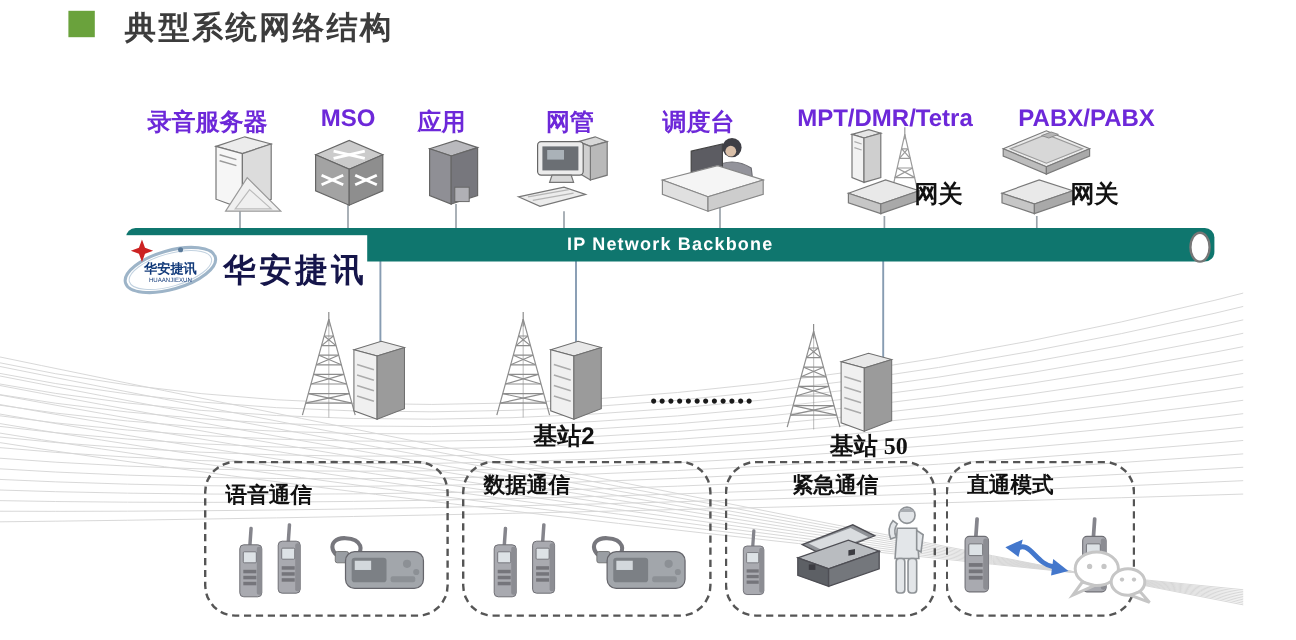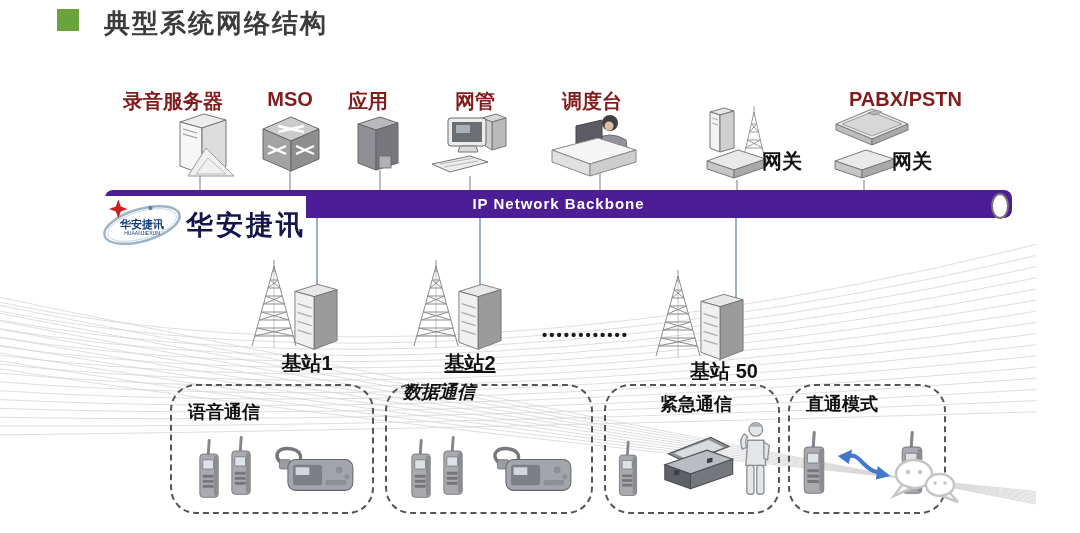--- a/index.html
+++ b/index.html
@@ -8,24 +8,24 @@
   .abs{position:absolute;}
   
   .fanlines{left:0;top:0;width:1080px;height:533px;z-index:0;}
   .fanlines g{fill:none;stroke:#d6d6d6;stroke-width:0.8;}
   
   .connectors{left:0;top:0;width:1080px;height:533px;z-index:1;}
   
   .bullet{left:57px;top:9px;width:22px;height:22px;background:#6aa23c;z-index:3;}
   .title{left:104px;top:6px;font-size:26px;font-weight:bold;color:#3c3c3c;letter-spacing:2px;z-index:3;}
   
-  .devlabel{top:88px;font-size:20px;font-weight:bold;color:#7f1d1d;text-align:center;white-space:nowrap;z-index:3;}
+  .devlabel{top:88px;font-size:20px;font-weight:bold;color:#6d28d9;text-align:center;white-space:nowrap;z-index:3;}
   .gwlabel{top:148px;font-size:20px;font-weight:bold;color:#111;white-space:nowrap;z-index:3;}
   
-  .backbone{left:105px;top:190px;width:907px;height:28px;background:#4c1d95;border-radius:8px;z-index:2;}
+  .backbone{left:105px;top:190px;width:907px;height:28px;background:#0f766e;border-radius:8px;z-index:2;}
   .backbone .bktext{position:absolute;left:0;right:0;top:5px;text-align:center;color:#ffffff;font-size:15px;font-weight:bold;letter-spacing:1px;}
   .pipe-end{position:absolute;right:3px;top:3px;width:14px;height:22px;background:#ffffff;border:2px solid #777;border-radius:50%;}
   
   .logo{left:98px;top:196px;width:208px;height:58px;background:#ffffff;z-index:4;display:flex;align-items:center;}
   .logo .brand{font-size:27px;font-weight:bold;color:#15154a;letter-spacing:3px;white-space:nowrap;}
   
   .bslabel{font-size:20px;font-weight:bold;color:#111;text-align:center;z-index:3;white-space:nowrap;}
   .dots{left:542px;top:326px;width:120px;font-size:15px;font-weight:bold;color:#1a1a1a;letter-spacing:2px;z-index:3;}
   
   .gbox{border:2px dashed #555;border-radius:26px;z-index:2;background:transparent;}
@@ -280,22 +280,23 @@
     </g>
   </svg>
 
   <div class="abs bullet"></div>
   <div class="abs title">典型系统网络结构</div>
 
   <div class="abs devlabel" style="left:103px;width:140px;">录音服务器</div>
   <div class="abs devlabel" style="left:240px;width:100px;">MSO</div>
   <div class="abs devlabel" style="left:328px;width:80px;">应用</div>
   <div class="abs devlabel" style="left:435px;width:80px;">网管</div>
-  <div class="abs devlabel" style="left:542px;width:80px;text-align:right;">调度台</div>
-  <div class="abs devlabel" style="left:843px;width:125px;">PABX/PSTN</div>
+  <div class="abs devlabel" style="left:542px;width:80px;">调度台</div>
+  <div class="abs devlabel" style="left:655px;width:165px;">MPT/DMR/Tetra</div>
+  <div class="abs devlabel" style="left:843px;width:125px;">PABX/PABX</div>
 
   <svg class="abs icon" style="left:168px;top:110px;width:74px;height:72px;">
       <use href="#sym-server"></use>
     </svg>
   <svg class="abs icon" style="left:254px;top:110px;width:74px;height:66px;">
       <use href="#sym-mso"></use>
     </svg>
   <svg class="abs icon" style="left:350px;top:114px;width:56px;height:62px;">
       <use href="#sym-towerpc"></use>
     </svg>
@@ -331,54 +332,53 @@
       </svg>
     <div class="brand">华安捷讯</div>
   </div>
 
   <svg class="abs icon" style="left:242px;top:260px;width:64px;height:92px;">
       <use href="#sym-tower"></use>
     </svg>
   <svg class="abs icon" style="left:288px;top:280px;width:56px;height:72px;">
       <use href="#sym-rack"></use>
     </svg>
-  <div class="abs bslabel" style="left:257px;top:350px;width:100px;">基站1</div>
 
   <svg class="abs icon" style="left:404px;top:260px;width:64px;height:92px;">
       <use href="#sym-tower"></use>
     </svg>
   <svg class="abs icon" style="left:452px;top:280px;width:56px;height:72px;">
       <use href="#sym-rack"></use>
     </svg>
-  <div class="abs bslabel" style="left:420px;top:350px;width:100px;text-decoration:underline;">基站2</div>
+  <div class="abs bslabel" style="left:420px;top:350px;width:100px;">基站2</div>
 
   <div class="abs dots">••••••••••••</div>
 
   <svg class="abs icon" style="left:646px;top:270px;width:64px;height:92px;">
       <use href="#sym-tower"></use>
     </svg>
   <svg class="abs icon" style="left:694px;top:290px;width:56px;height:72px;">
       <use href="#sym-rack"></use>
     </svg>
-  <div class="abs bslabel" style="left:664px;top:358px;width:120px;">基站 50</div>
+  <div class="abs bslabel" style="left:664px;top:358px;width:120px;font-family:Liberation Serif, serif;">基站 50</div>
 
   <div class="abs gbox" style="left:170px;top:384px;width:200px;height:126px;"></div>
   <div class="abs glabel" style="left:188px;top:400px;">语音通信</div>
   <svg class="abs icon" style="left:194px;top:436px;width:30px;height:66px;">
       <use href="#sym-radio"></use>
     </svg>
   <svg class="abs icon" style="left:226px;top:433px;width:30px;height:66px;">
       <use href="#sym-radio"></use>
     </svg>
   <svg class="abs icon" style="left:264px;top:442px;width:94px;height:54px;">
       <use href="#sym-mobile"></use>
     </svg>
 
   <div class="abs gbox" style="left:385px;top:384px;width:204px;height:126px;"></div>
-  <div class="abs glabel" style="left:403px;top:380px;font-style:italic;">数据通信</div>
+  <div class="abs glabel" style="left:403px;top:392px;">数据通信</div>
   <svg class="abs icon" style="left:406px;top:436px;width:30px;height:66px;">
       <use href="#sym-radio"></use>
     </svg>
   <svg class="abs icon" style="left:438px;top:433px;width:30px;height:66px;">
       <use href="#sym-radio"></use>
     </svg>
   <svg class="abs icon" style="left:482px;top:442px;width:94px;height:54px;">
       <use href="#sym-mobile"></use>
     </svg>
 

